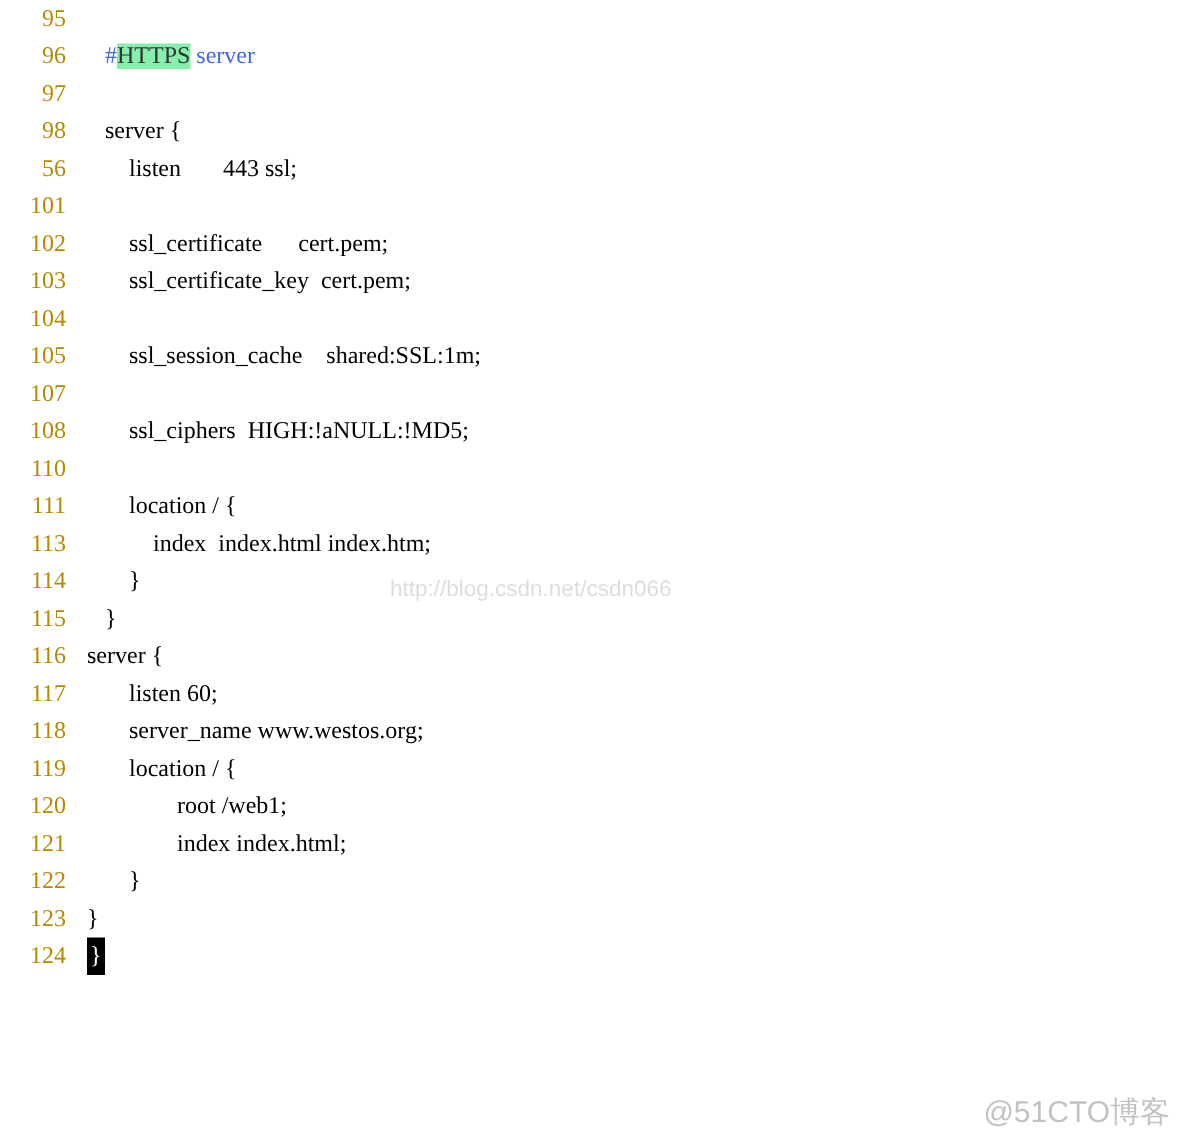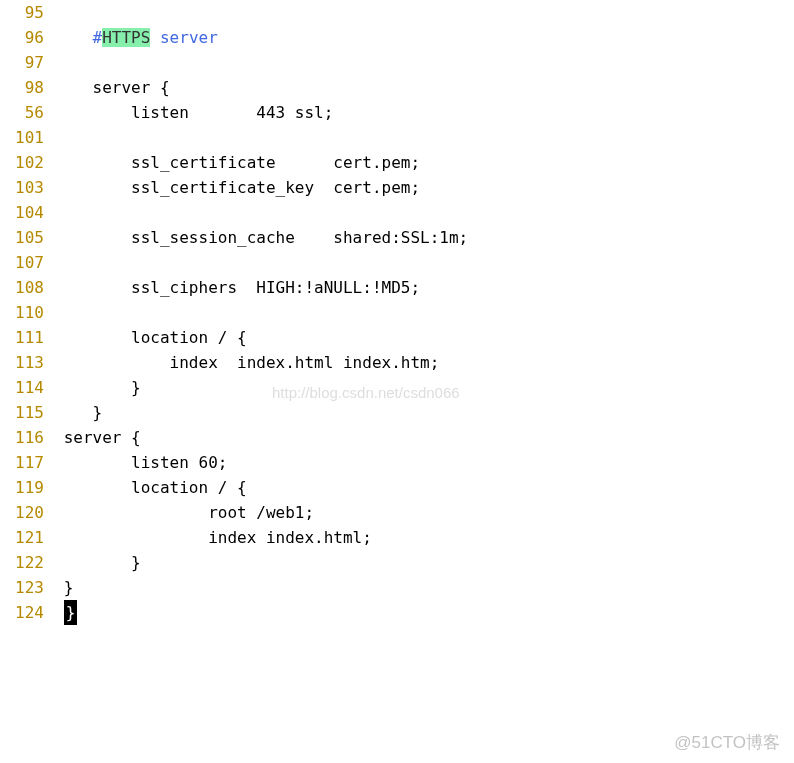--- a/index.html
+++ b/index.html
@@ -13,20 +13,21 @@
     width: 794px;
   }
   .editor {
     display: flex;
     flex-direction: column;
   }
   .row {
     display: flex;
     align-items: flex-end;
     height: 25px;
+    font-family: Liberation Serif, serif;
   }
   .lineno {
     width: 44px;
     text-align: right;
     color: #b58900;
     padding-right: 10px;
     user-select: none;
     flex: 0 0 auto;
     font-weight: 400;
   }
@@ -49,28 +50,27 @@
     padding: 0 2px;
   }
   .watermark1 {
     position: absolute;
     top: 380px;
     left: 260px;
     color: rgba(120,120,120,0.25);
     font-size: 15px;
     font-family: Arial, sans-serif;
     pointer-events: none;
-    margin-left: 12px;
   }
   .watermark2 {
     position: absolute;
     bottom: 8px;
     right: 14px;
     color: rgba(120,120,120,0.45);
-    font-size: 17px;
+    font-size: 20px;
     font-family: Arial, "Microsoft YaHei", sans-serif;
     pointer-events: none;
   }
 </style>
 </head>
 <body>
 
 <div class="editor" id="editor">
     <div class="row">
       <div class="lineno">95</div>
@@ -142,20 +142,24 @@
     </div>
     <div class="row">
       <div class="lineno">116</div>
       <div class="code"> server {</div>
     </div>
     <div class="row">
       <div class="lineno">117</div>
       <div class="code">        listen 60;</div>
     </div>
     <div class="row">
+      <div class="lineno">118</div>
+      <div class="code">        server_name www.westos.org;</div>
+    </div>
+    <div class="row">
       <div class="lineno">119</div>
       <div class="code">        location / {</div>
     </div>
     <div class="row">
       <div class="lineno">120</div>
       <div class="code">                root /web1;</div>
     </div>
     <div class="row">
       <div class="lineno">121</div>
       <div class="code">                index index.html;</div>

